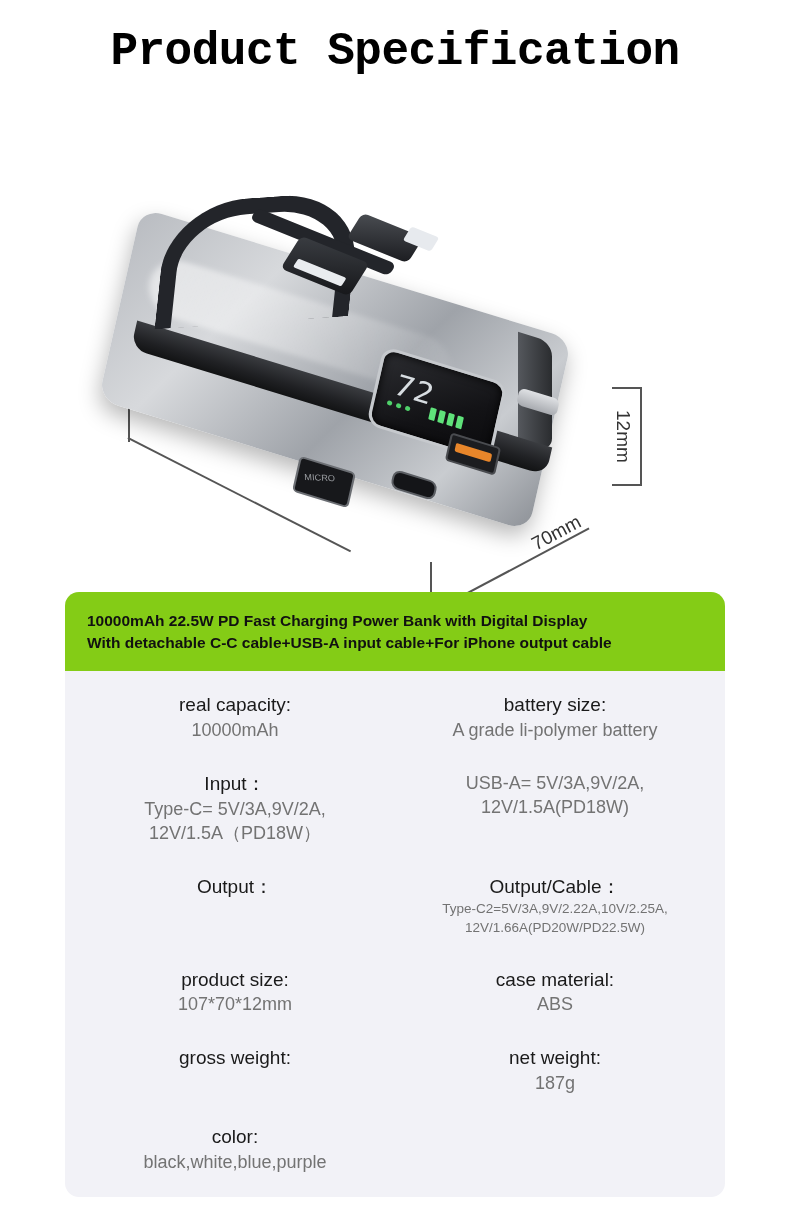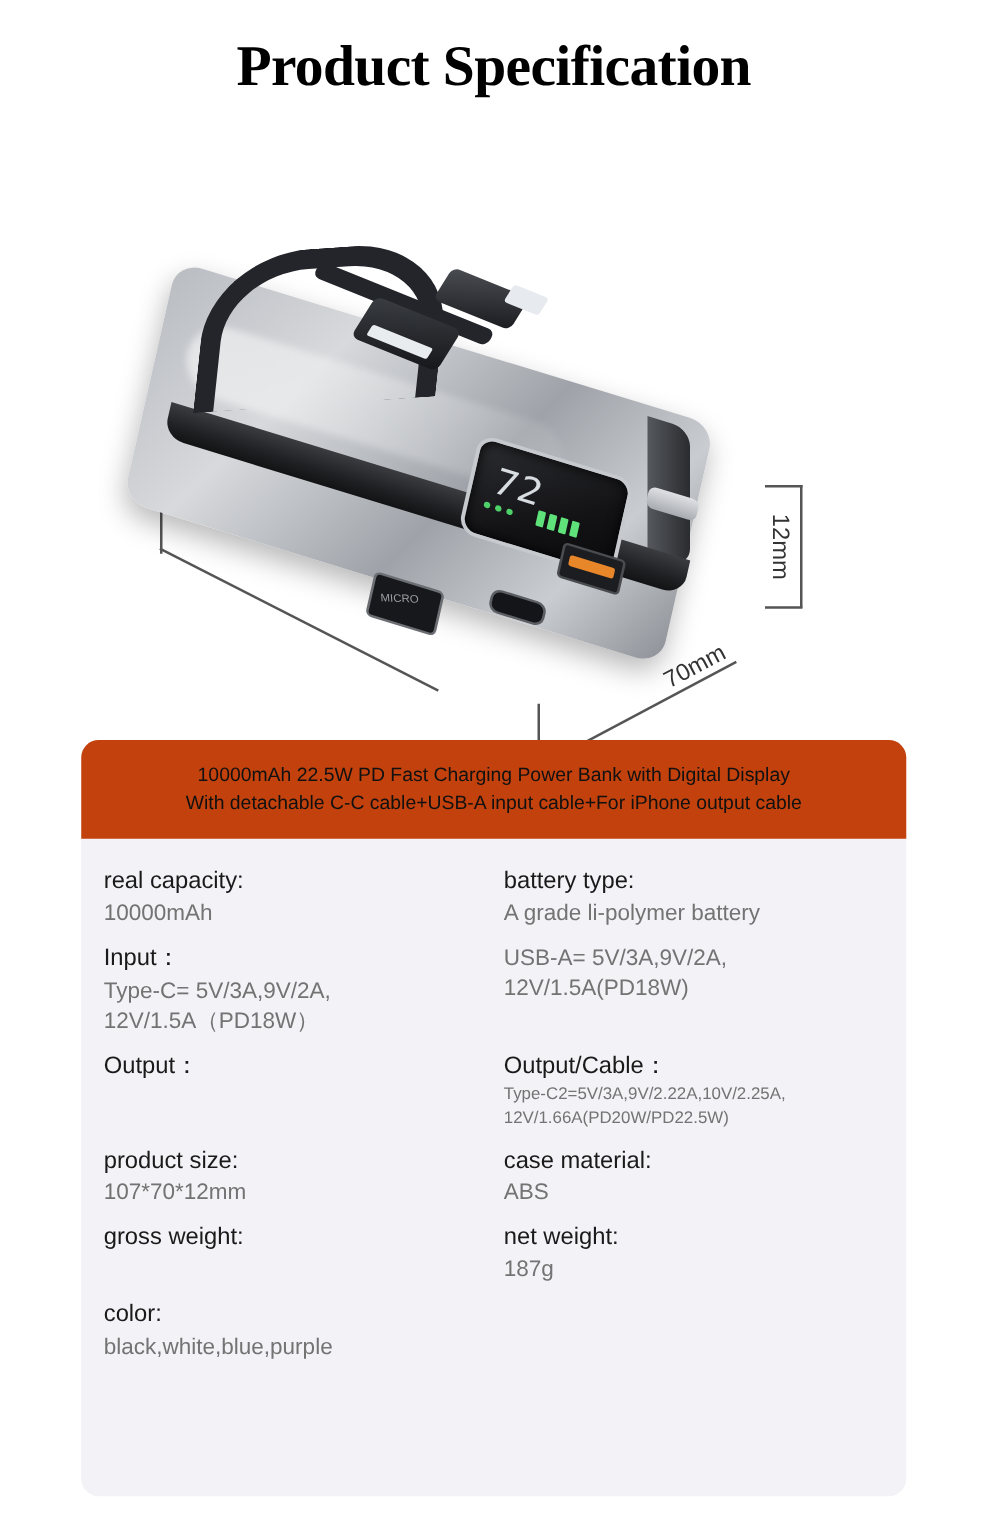--- a/index.html
+++ b/index.html
@@ -10,21 +10,21 @@
   body {
     width: 790px;
     height: 1227px;
     font-family: "Liberation Sans", sans-serif;
     color: #000000;
     position: relative;
     overflow: hidden;
   }
   .page-title {
     text-align: center;
-    font-family: Liberation Serif, serif;
+    font-family: Liberation Mono, monospace;
     font-weight: bold;
     font-size: 46px;
     letter-spacing: -0.5px;
     margin: 26px 0 0 0;
     color: #000;
   }
 
   
   .hero {
     position: relative;
@@ -285,34 +285,35 @@
   .spec-panel {
     position: absolute;
     left: 65px;
     top: 592px;
     width: 660px;
     height: 605px;
     background: #f2f2f7;
     border-radius: 14px;
   }
   .spec-header {
-    background: #c2410c;
+    background: #84cc16;
     border-radius: 14px 14px 0 0;
     padding: 18px 22px 16px 22px;
-    font-weight: normal;
+    font-weight: bold;
     font-size: 15.5px;
     line-height: 1.45;
     color: #111;
-    text-align: center;
+    text-align: left;
   }
   .spec-grid {
     display: grid;
     grid-template-columns: 1fr 1fr;
-    row-gap: 0;
+    row-gap: 17px;
     padding: 18px 10px 0 10px;
+    text-align: center;
   }
   .spec-cell {
     padding: 3px 8px 9px 8px;
   }
   .spec-label {
     font-size: 19px;
     color: #1a1a1a;
     line-height: 1.35;
   }
   .spec-value {
@@ -392,21 +393,21 @@
   <div class="spec-header">
     <div>10000mAh  22.5W PD Fast Charging Power Bank with Digital Display</div>
     <div>With  detachable C-C cable+USB-A input cable+For iPhone output cable</div>
   </div>
   <div class="spec-grid" id="spec-grid">
       <div class="spec-cell">
         <div class="spec-label">real capacity:</div>
         <div class="spec-value">10000mAh</div>
       </div>
       <div class="spec-cell">
-        <div class="spec-label">battery type:</div>
+        <div class="spec-label">battery size:</div>
         <div class="spec-value">A grade li-polymer battery</div>
       </div>
       <div class="spec-cell">
         <div class="spec-label">Input：</div>
         <div class="spec-value">Type-C= 5V/3A,9V/2A,
 12V/1.5A（PD18W）</div>
       </div>
       <div class="spec-cell">
         <div class="spec-value">USB-A= 5V/3A,9V/2A,
 12V/1.5A(PD18W)</div>

